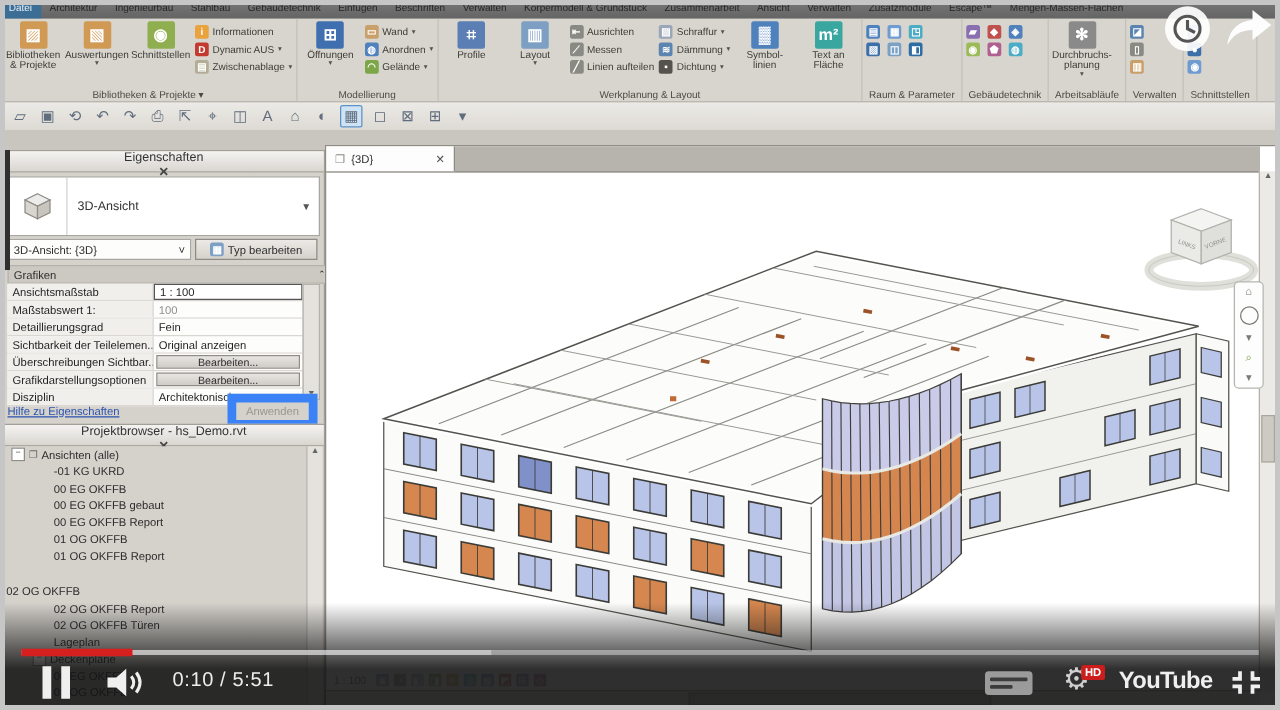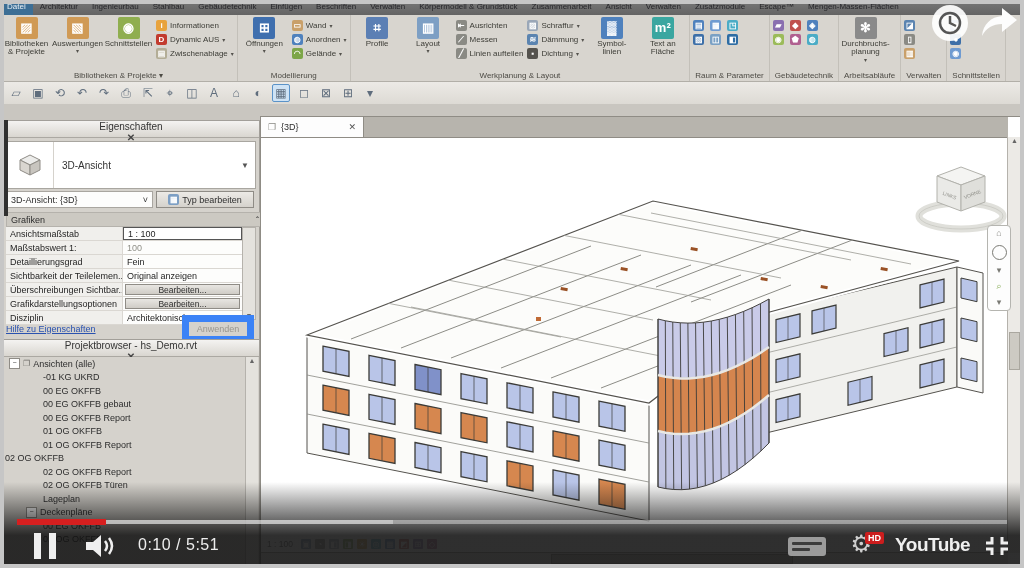--- a/index.html
+++ b/index.html
@@ -406,21 +406,21 @@
           </div>
           <div class="trow" style="padding-left: 38px;">
             <span>00 EG OKFFB Report</span>
           </div>
           <div class="trow" style="padding-left: 38px;">
             <span>01 OG OKFFB</span>
           </div>
           <div class="trow" style="padding-left: 38px;">
             <span>01 OG OKFFB Report</span>
           </div>
-          <div class="trow" style="">
+          <div class="trow" style=" margin-top: 15px;">
             <span>02 OG OKFFB</span>
           </div>
           <div class="trow" style="padding-left: 38px;">
             <span>02 OG OKFFB Report</span>
           </div>
           <div class="trow" style="padding-left: 38px;">
             <span>02 OG OKFFB Türen</span>
           </div>
           <div class="trow" style="padding-left: 38px;">
             <span>Lageplan</span>

